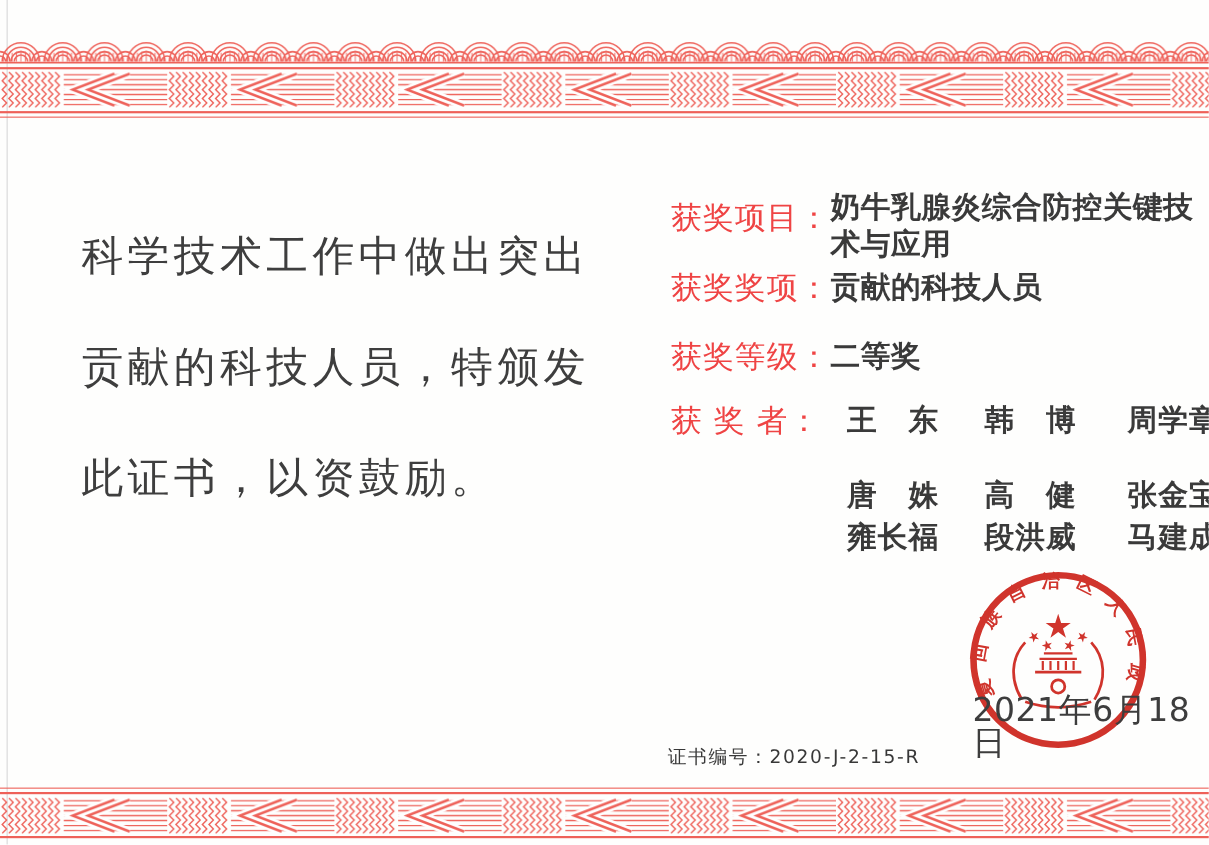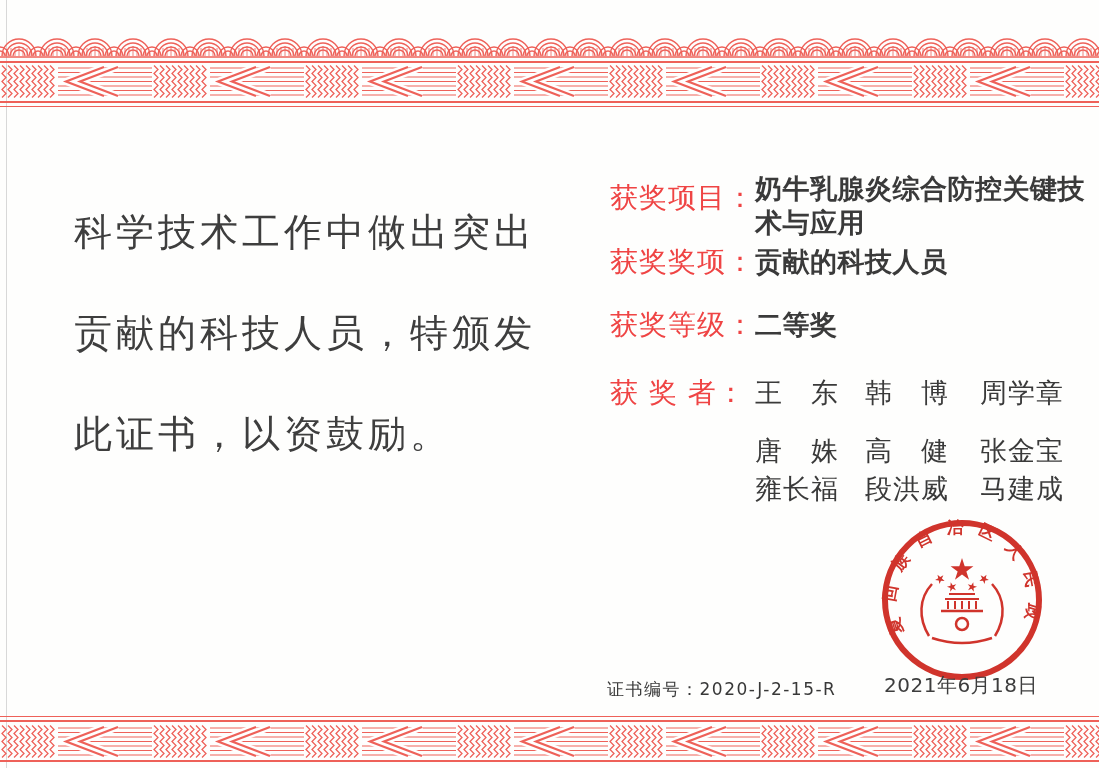--- a/index.html
+++ b/index.html
@@ -27,32 +27,32 @@
     width:145px;flex:0 0 145px;font-size:28px;letter-spacing:1px;
     color:#ef4444;white-space:pre;line-height:34px;
   }
   .field-value{
     width:340px;font-size:27px;font-weight:700;color:#3a3a3a;
     line-height:34px;letter-spacing:0.5px;
   }
   .row1 .field-label{padding-top:9px;}
   .names-row{position:absolute;left:755px;display:flex;}
   .name{
-    font-size:27px;font-weight:400;color:#3a3a3a;white-space:pre;
-    line-height:34px;letter-spacing:1px;
+    font-size:27px;font-weight:700;color:#3a3a3a;white-space:pre;
+    line-height:34px;letter-spacing:1px;margin-left:15px;
   }
   .name.c1{width:110px;flex:0 0 110px;}
   .name.c2{width:115px;flex:0 0 115px;}
 
   
   .seal{position:absolute;left:880px;top:518px;z-index:2;}
   .issue-date{
     position:absolute;left:884px;top:631px;z-index:3;
     font-family:"DejaVu Sans","Liberation Sans",sans-serif;
-    font-size:20px;color:#3d3d3d;letter-spacing:0.5px;line-height:30px;margin-top:39px;
+    font-size:30px;color:#3d3d3d;letter-spacing:0.5px;line-height:30px;
   }
   .cert-no{
     position:absolute;left:607px;top:677px;
     font-family:"DejaVu Sans","Liberation Sans",sans-serif;
     font-size:17px;color:#383838;letter-spacing:1.5px;line-height:24px;
     display:flex;
   }
 </style>
 </head>
 <body>
@@ -128,21 +128,21 @@
   <div class="field-row" style="top:245px">
     <div class="field-label">获奖奖项：</div>
     <div class="field-value">贡献的科技人员</div>
   </div>
 
   <div class="field-row" style="top:308px">
     <div class="field-label">获奖等级：</div>
     <div class="field-value">二等奖</div>
   </div>
 
-  <div class="field-row" style="top:376px">
+  <div class="field-row" style="top:366px">
     <div class="field-label">获 奖 者：</div>
     <div class="field-value" style="display:flex">
       <span class="name c1">王　东</span>
       <span class="name c2">韩　博</span>
       <span class="name">周学章</span>
     </div>
   </div>
 
   <div class="names-row" style="top:434px">
     <span class="name c1">唐　姝</span>

